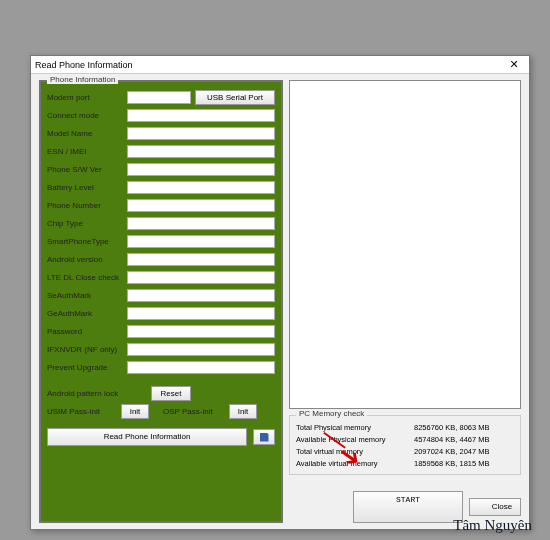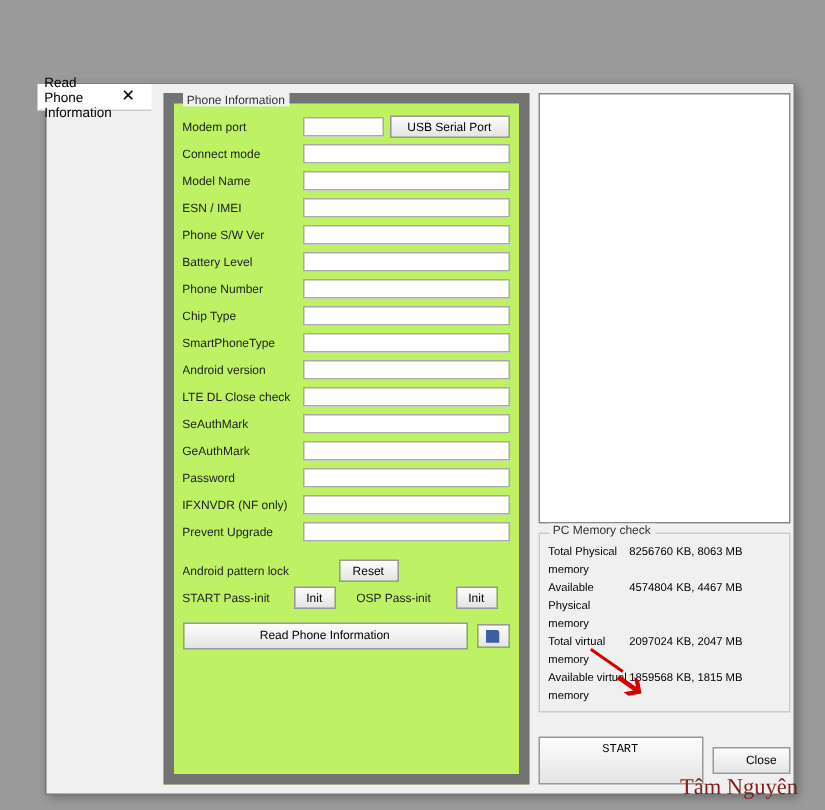--- a/index.html
+++ b/index.html
@@ -10,21 +10,21 @@
     font-size: 9px;
     position: relative;
   }
   .window {
     position: absolute;
     left: 30px; top: 55px;
     width: 500px; height: 475px;
     background: #f0f0f0;
     border: 1px solid #777;
     box-shadow: 2px 2px 6px rgba(0,0,0,0.3);
-    display: flex; flex-direction: row; justify-content: center;
+    display: flex; flex-direction: column;
   }
   .titlebar {
     height: 18px;
     background: #fff;
     border-bottom: 1px solid #ccc;
     display: flex; align-items: center;
     padding: 0 4px;
     font-size: 9px;
   }
   .titlebar .title { flex: 1; }
@@ -43,23 +43,23 @@
   }
   .left {
     width: 244px;
     display: flex; flex-direction: column;
   }
   .right {
     flex: 1;
     display: flex; flex-direction: column;
   }
   .group {
-    border: 7px solid #737373;
+    border: 2px solid #737373;
     padding: 6px 6px;
-    background: #bef264;
+    background: #4d7c0f;
     position: relative;
   }
   .group-title {
     position: absolute;
     top: -7px; left: 6px;
     background: #f0f0f0;
     padding: 0 3px;
     font-size: 8px;
     color: #333;
   }
@@ -122,21 +122,21 @@
     content: "";
     position: absolute;
     left: -24px; top: 10px;
     width: 26px; height: 2px;
     background: #d40000;
   }
   .signature {
     position: absolute;
     right: 18px; bottom: 6px;
     font-family: "Brush Script MT", cursive;
-    font-size: 15px; color: #7f1d1d;
+    font-size: 15px; color: #0f172a;
   }
   .bottombar {
     display: flex; gap: 6px;
     align-items: center;
   }
   .iconbtn {
     width: 22px; height: 16px;
     background: linear-gradient(#fdfdfd,#e4e4e4);
     border: 1px solid #999;
     display:flex;align-items:center;justify-content:center;
@@ -225,21 +225,21 @@
               <div class="field"></div>
             </div>
           </div>
 
         <div style="height:8px;"></div>
         <div class="row">
           <div class="label" style="width:100px;">Android pattern lock</div>
           <div class="btn" style="width:40px;">Reset</div>
         </div>
         <div class="row">
-          <div class="label" style="width:70px;">START Pass-init</div>
+          <div class="label" style="width:70px;">USIM Pass-init</div>
           <div class="btn" style="width:28px;">Init</div>
           <div style="width:6px;"></div>
           <div class="label" style="width:62px;">OSP Pass-init</div>
           <div class="btn" style="width:28px;">Init</div>
         </div>
         <div style="height:8px;"></div>
         <div class="bottombar">
           <div class="btn" style="flex:1;height:18px;line-height:16px;">Read Phone Information</div>
           <div class="iconbtn">
               <div class="disk-icon"></div>

